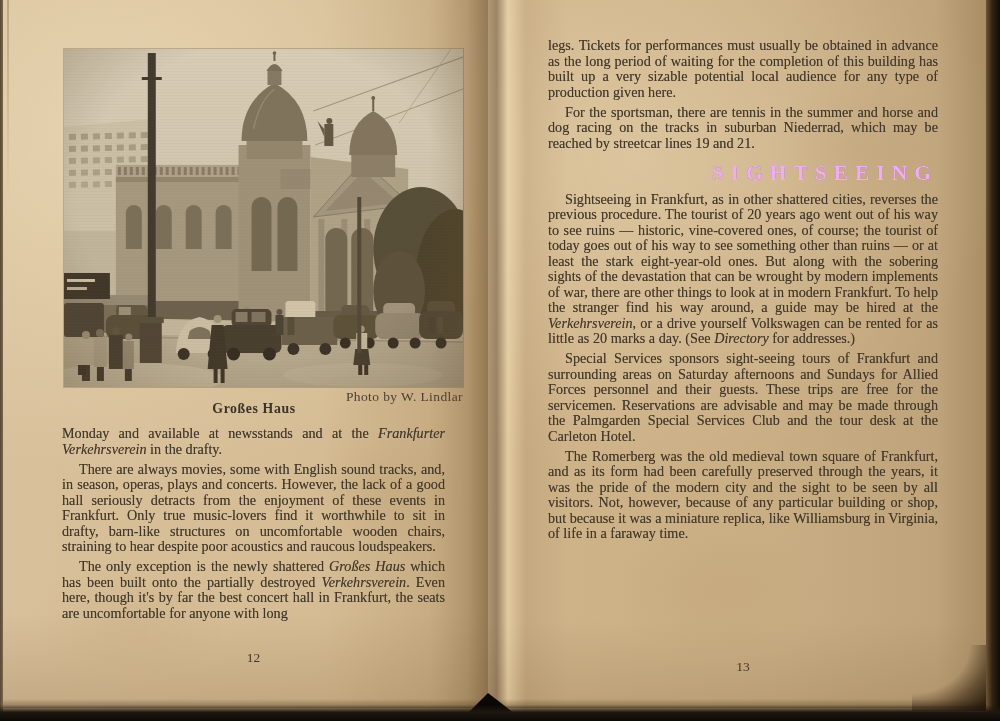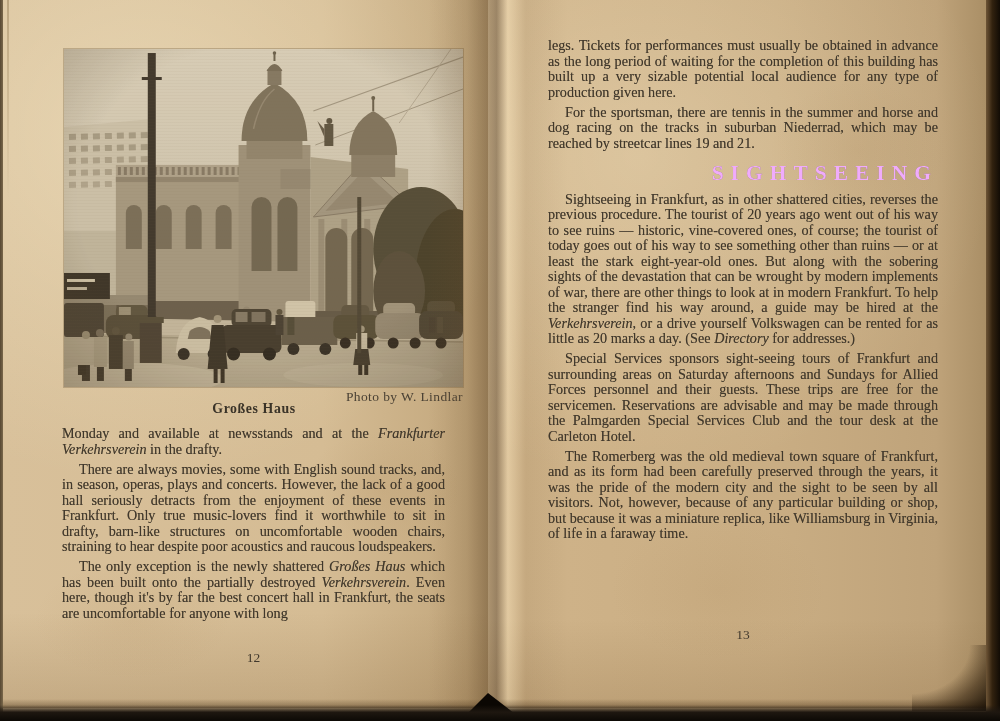--- a/index.html
+++ b/index.html
@@ -62,21 +62,21 @@
   .text-col.leftcol{left:62px;top:426px;width:383px;}
   .text-col.rightcol{left:548px;top:38px;width:390px;}
   .para{margin:0 0 4.5px 0;}
   .para.indent{text-indent:17px;}
   .it{font-style:italic;}
   .bd{font-weight:normal;}
   .heading{margin:15px 0 10px 0;text-align:right;font-size:21.5px;font-weight:bold;
     letter-spacing:7px;text-indent:7px;color:#f0abfc;}
   .pagenum{position:absolute;font-size:13.5px;color:#40382c;}
   .pagenum.leftnum{left:62px;top:650px;width:383px;text-align:center;}
-  .pagenum.rightnum{left:548px;top:627px;width:390px;text-align:center;}
+  .pagenum.rightnum{left:548px;top:659px;width:390px;text-align:center;}
 </style>
 </head>
 <body>
 
 <div class="scan">
 
   <div class="page left">
     <div class="stain" style="left:300px;top:430px;width:160px;height:120px;background:radial-gradient(rgba(150,110,60,.10),rgba(150,110,60,0) 70%);"></div>
     <div class="stain" style="left:30px;top:560px;width:200px;height:120px;background:radial-gradient(rgba(150,110,60,.08),rgba(150,110,60,0) 70%);"></div>
   </div>

